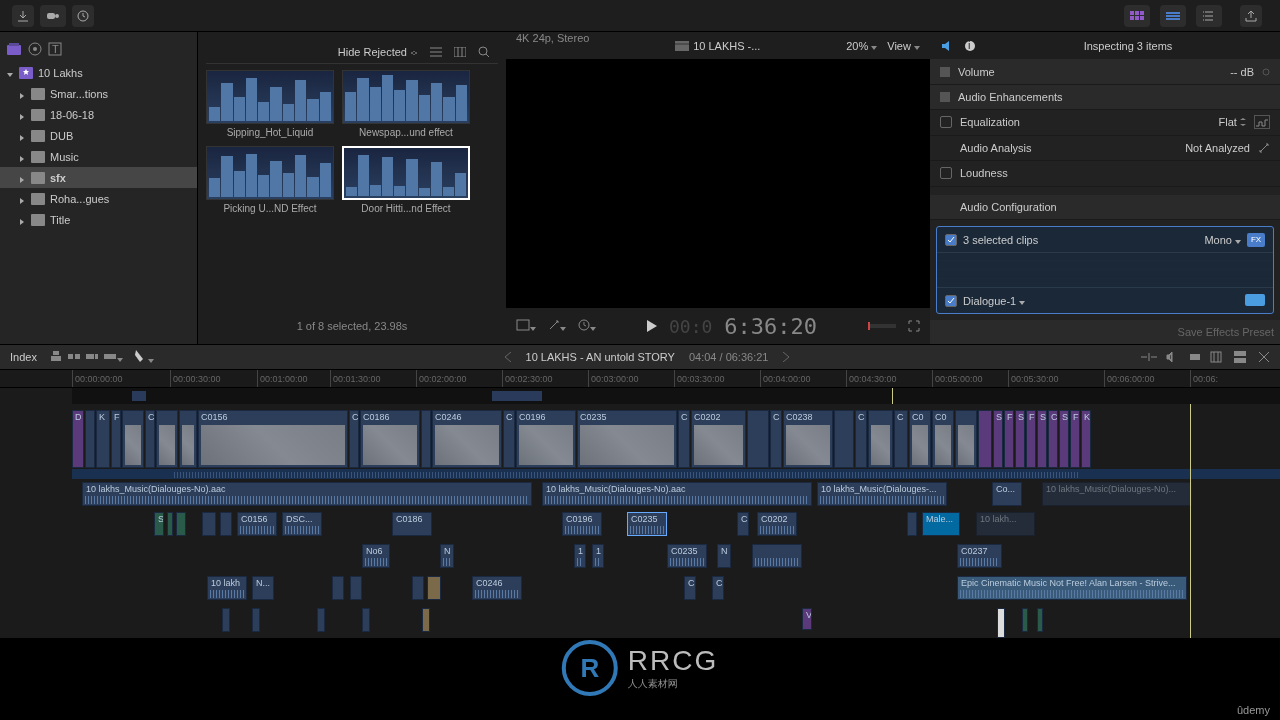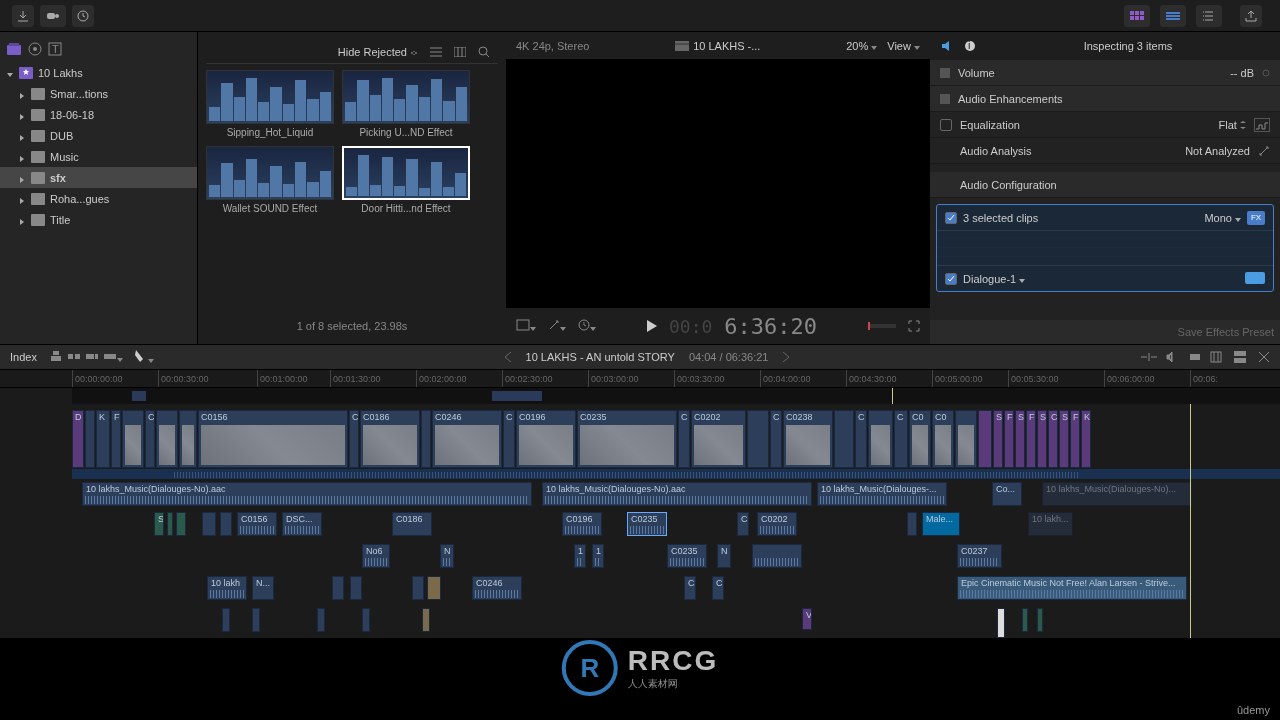--- a/index.html
+++ b/index.html
@@ -21,21 +21,21 @@
 .browser{width:308px;background:#1e1e1e;padding:8px;display:flex;flex-direction:column}
 .brow-top{height:24px;border-bottom:1px solid #333;display:flex;align-items:center;justify-content:flex-end;gap:12px;padding-right:8px;margin-bottom:6px}
 .thumbs{display:flex;flex-wrap:wrap;gap:8px}
 .thumb{width:128px}
 .thumb-img{width:128px;height:54px;background:linear-gradient(to top,#2a4060,#1a2540);border:1px solid #333;position:relative;overflow:hidden}
 .thumb-img.sel{border:2px solid #fff}
 .wave{position:absolute;bottom:0;left:0;right:0;height:100%;display:flex;align-items:flex-end;gap:1px;padding:2px}
 .wave span{flex:1;background:#5177a6}
 .thumb-lbl{padding-top:3px;color:#aaa;text-align:center;font-size:10px}
 .viewer{flex:1;background:#0d0d0d;display:flex;flex-direction:column}
-.viewer-top{height:28px;display:flex;align-items:center;justify-content:space-between;padding:0 10px;border-bottom:1px solid #000;background:#1e1e1e}
+.viewer-top{height:28px;display:flex;justify-content:space-between;padding:0 10px;border-bottom:1px solid #000;background:#1e1e1e}
 .viewer-main{flex:1;background:#000;position:relative}
 .viewer-bot{height:36px;display:flex;align-items:center;padding:0 10px;gap:12px;background:#1e1e1e}
 .tc{font-size:22px;color:#888;font-family:monospace}
 .inspector{width:350px;background:#222;display:flex;flex-direction:column}
 .insp-head{height:28px;display:flex;align-items:center;padding:0 10px;gap:10px;background:#1e1e1e}
 .insp-title{text-align:center;flex:1}
 .insp-row{height:26px;display:flex;align-items:center;padding:0 10px;gap:8px;border-bottom:1px solid #1a1a1a}
 .insp-row.head{background:#2a2a2a}
 .chk{width:12px;height:12px;border:1px solid #666;border-radius:2px}
 .chk.on{background:#4a7dc9}
@@ -57,21 +57,21 @@
 .vclip-thumb{position:absolute;bottom:2px;left:2px;right:2px;top:14px;background:linear-gradient(45deg,#888,#aaa,#999);opacity:0.7}
 .vclip.purple{background:#5a3a7a}
 .aclip{height:18px;background:#2d3e5a;border:1px solid #1a2840;position:absolute;overflow:hidden}
 .aclip-lbl{font-size:9px;padding:1px 3px;color:#bcd}
 .aclip.green{background:#2a5a4a}
 .aclip.tall{height:24px}
 .aclip.muted{opacity:0.5}
 .awave{position:absolute;bottom:1px;left:2px;right:2px;height:8px;background:repeating-linear-gradient(90deg,#5a7aa6 0,#5a7aa6 1px,transparent 1px,transparent 3px)}
 .watermark{position:absolute;left:50%;top:640px;transform:translateX(-50%);display:flex;align-items:center;gap:10px;opacity:0.85;pointer-events:none}
 .wm-circle{width:56px;height:56px;border:4px solid #3a8fd6;border-radius:50%;display:flex;align-items:center;justify-content:center;font-size:26px;font-weight:bold;color:#3a8fd6}
-.wm-text{font-size:28px;font-weight:bold;color:#ddd;letter-spacing:2px}
+.wm-text{font-size:28px;font-weight:normal;color:#ddd;letter-spacing:2px}
 .wm-sub{font-size:10px;color:#aaa}
 .udemy{position:absolute;bottom:4px;right:10px;color:#999;font-size:11px}
 .r-align{margin-left:auto}
 </style>
 </head>
 <body>
 
 <div class="toolbar">
   <div class="tbtn small">
       <svg width="12" height="12">
@@ -232,50 +232,50 @@
               <span style="height:85%"></span>
               <span style="height:45%"></span>
               <span style="height:60%"></span>
             </div>
           </div>
           <div class="thumb-lbl">Sipping_Hot_Liquid</div>
         </div>
       <div class="thumb">
           <div class="thumb-img">
             <div class="wave">
+              <span style="height:60%"></span>
+              <span style="height:90%"></span>
+              <span style="height:70%"></span>
+              <span style="height:95%"></span>
+              <span style="height:65%"></span>
+              <span style="height:85%"></span>
+              <span style="height:55%"></span>
+              <span style="height:80%"></span>
+              <span style="height:50%"></span>
+              <span style="height:75%"></span>
+            </div>
+          </div>
+          <div class="thumb-lbl">Newspap...und effect</div>
+        </div>
+      <div class="thumb">
+          <div class="thumb-img">
+            <div class="wave">
               <span style="height:40%"></span>
               <span style="height:85%"></span>
               <span style="height:55%"></span>
               <span style="height:90%"></span>
               <span style="height:45%"></span>
               <span style="height:75%"></span>
               <span style="height:50%"></span>
               <span style="height:88%"></span>
               <span style="height:42%"></span>
               <span style="height:70%"></span>
             </div>
           </div>
           <div class="thumb-lbl">Picking U...ND Effect</div>
-        </div>
-      <div class="thumb">
-          <div class="thumb-img">
-            <div class="wave">
-              <span style="height:25%"></span>
-              <span style="height:70%"></span>
-              <span style="height:35%"></span>
-              <span style="height:80%"></span>
-              <span style="height:30%"></span>
-              <span style="height:65%"></span>
-              <span style="height:28%"></span>
-              <span style="height:72%"></span>
-              <span style="height:32%"></span>
-              <span style="height:55%"></span>
-            </div>
-          </div>
-          <div class="thumb-lbl">Wallet SOUND Effect</div>
         </div>
       <div class="thumb">
           <div class="thumb-img sel">
             <div class="wave">
               <span style="height:20%"></span>
               <span style="height:90%"></span>
               <span style="height:25%"></span>
               <span style="height:85%"></span>
               <span style="height:22%"></span>
               <span style="height:80%"></span>
@@ -384,20 +384,24 @@
         </span>
     </div>
     <div class="insp-row">
       <span style="width:12px"></span>
       <span>Audio Analysis</span>
       <span class="r-align">Not Analyzed</span>
       <svg width="12" height="12">
           <path d="M2 10l8-8M8 2h2v2M4 10H2V8" stroke="#888" fill="none"></path>
         </svg>
     </div>
+    <div class="insp-row">
+      <span class="chk"></span>
+      <span>Loudness</span>
+    </div>
     <div class="insp-row head" style="margin-top:8px">
       <span style="width:12px"></span>
       <span>Audio Configuration</span>
     </div>
     <div class="config-box">
       <div class="config-row top">
         <span class="chk on"><svg width="10" height="10">
               <path d="M2 5l2 2 4-5" stroke="#fff" fill="none"></path>
             </svg></span>
         <span>3 selected clips</span>
@@ -479,21 +483,21 @@
       <rect x="0" y="7" width="12" height="5" fill="#888"></rect>
     </svg>
   <svg width="12" height="12">
       <path d="M1 1l10 10M11 1L1 11" stroke="#888"></path>
     </svg>
 </div>
 
 <div class="timeline">
   <div class="ruler">
     <div class="ruler-tick" style="left:72px">00:00:00:00</div>
-    <div class="ruler-tick" style="left:158px">00:00:30:00</div>
+    <div class="ruler-tick" style="left:170px">00:00:30:00</div>
     <div class="ruler-tick" style="left:257px">00:01:00:00</div>
     <div class="ruler-tick" style="left:330px">00:01:30:00</div>
     <div class="ruler-tick" style="left:416px">00:02:00:00</div>
     <div class="ruler-tick" style="left:502px">00:02:30:00</div>
     <div class="ruler-tick" style="left:588px">00:03:00:00</div>
     <div class="ruler-tick" style="left:674px">00:03:30:00</div>
     <div class="ruler-tick" style="left:760px">00:04:00:00</div>
     <div class="ruler-tick" style="left:846px">00:04:30:00</div>
     <div class="ruler-tick" style="left:932px">00:05:00:00</div>
     <div class="ruler-tick" style="left:1008px">00:05:30:00</div>
@@ -682,21 +686,21 @@
           <div class="aclip-lbl">C</div>
         </div>
       <div class="aclip tall" style="left:685px;width:40px">
           <div class="aclip-lbl">C0202</div>
           <div class="awave"></div>
         </div>
       <div class="aclip tall" style="left:835px;width:10px"></div>
       <div class="aclip tall" style="left:850px;width:38px;background:#0369a1">
           <div class="aclip-lbl">Male...</div>
         </div>
-      <div class="aclip tall muted" style="left:956px;width:45px">
+      <div class="aclip tall muted" style="left:904px;width:59px">
           <div class="aclip-lbl">10 lakh...</div>
         </div>
     </div>
 
     <div class="track" style="height:28px;margin-top:4px">
       <div class="aclip tall" style="left:290px;width:28px">
           <div class="aclip-lbl">No6</div>
           <div class="awave"></div>
         </div>
       <div class="aclip tall" style="left:368px;width:14px">

